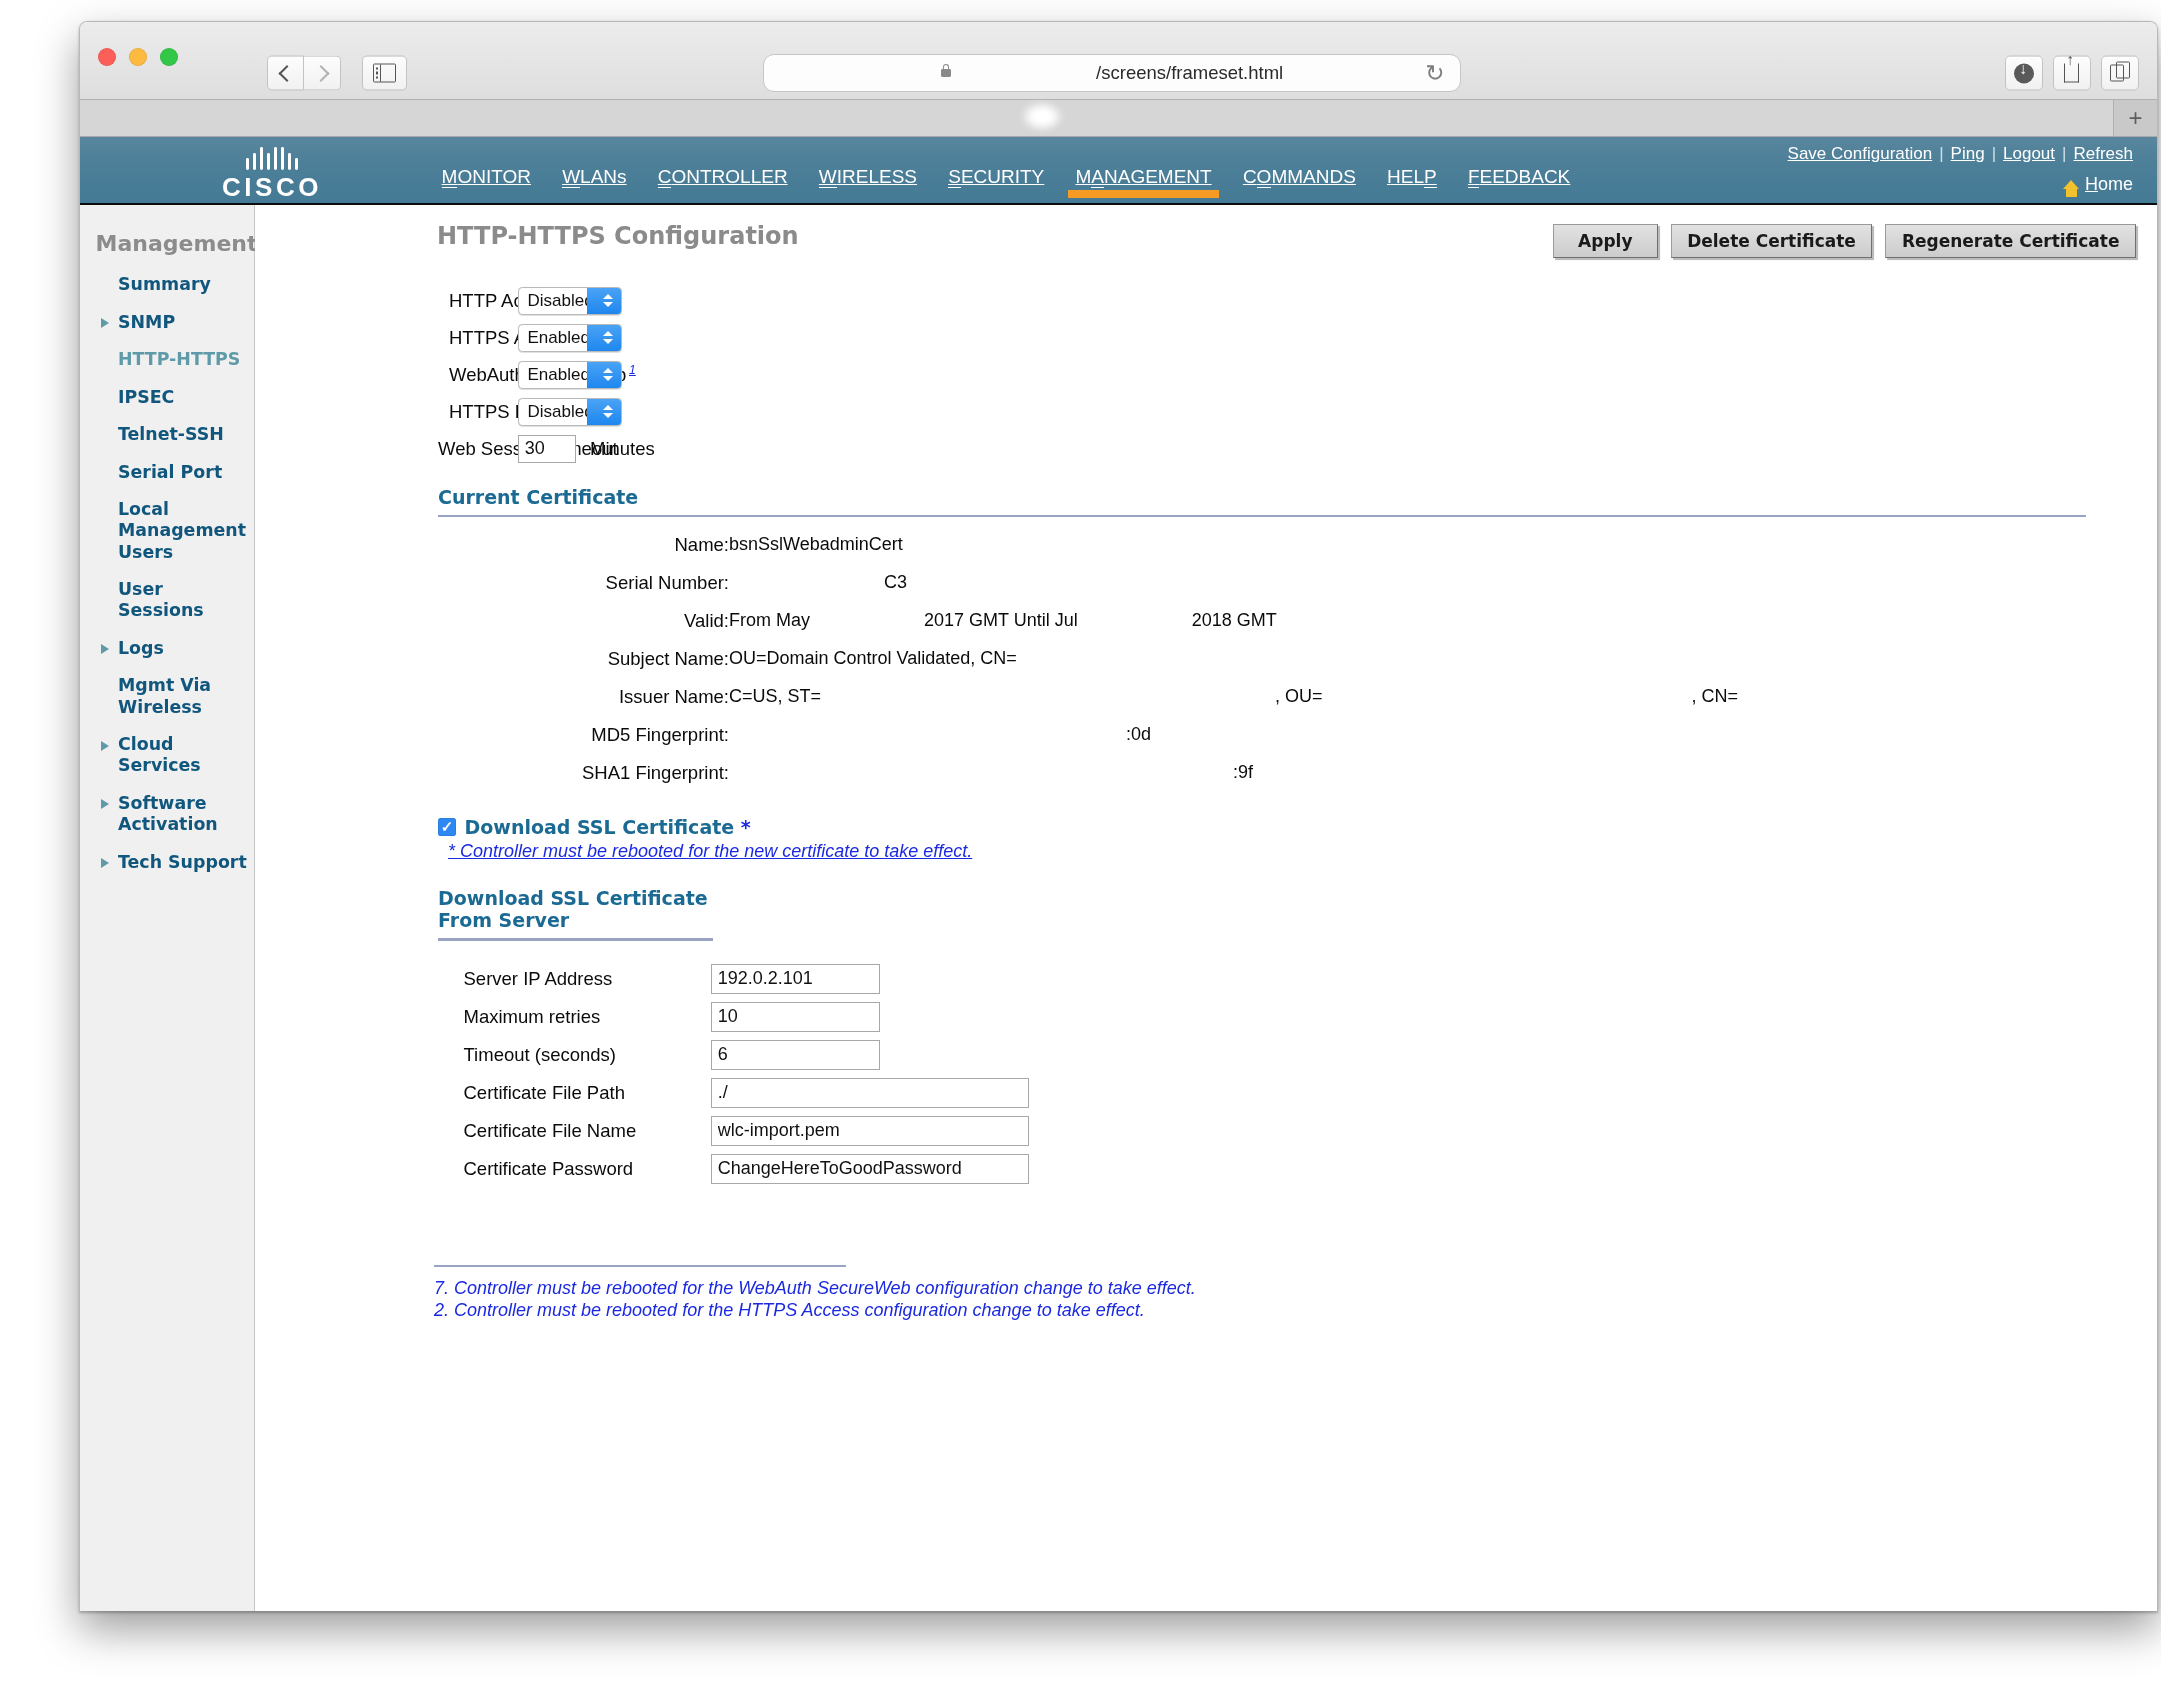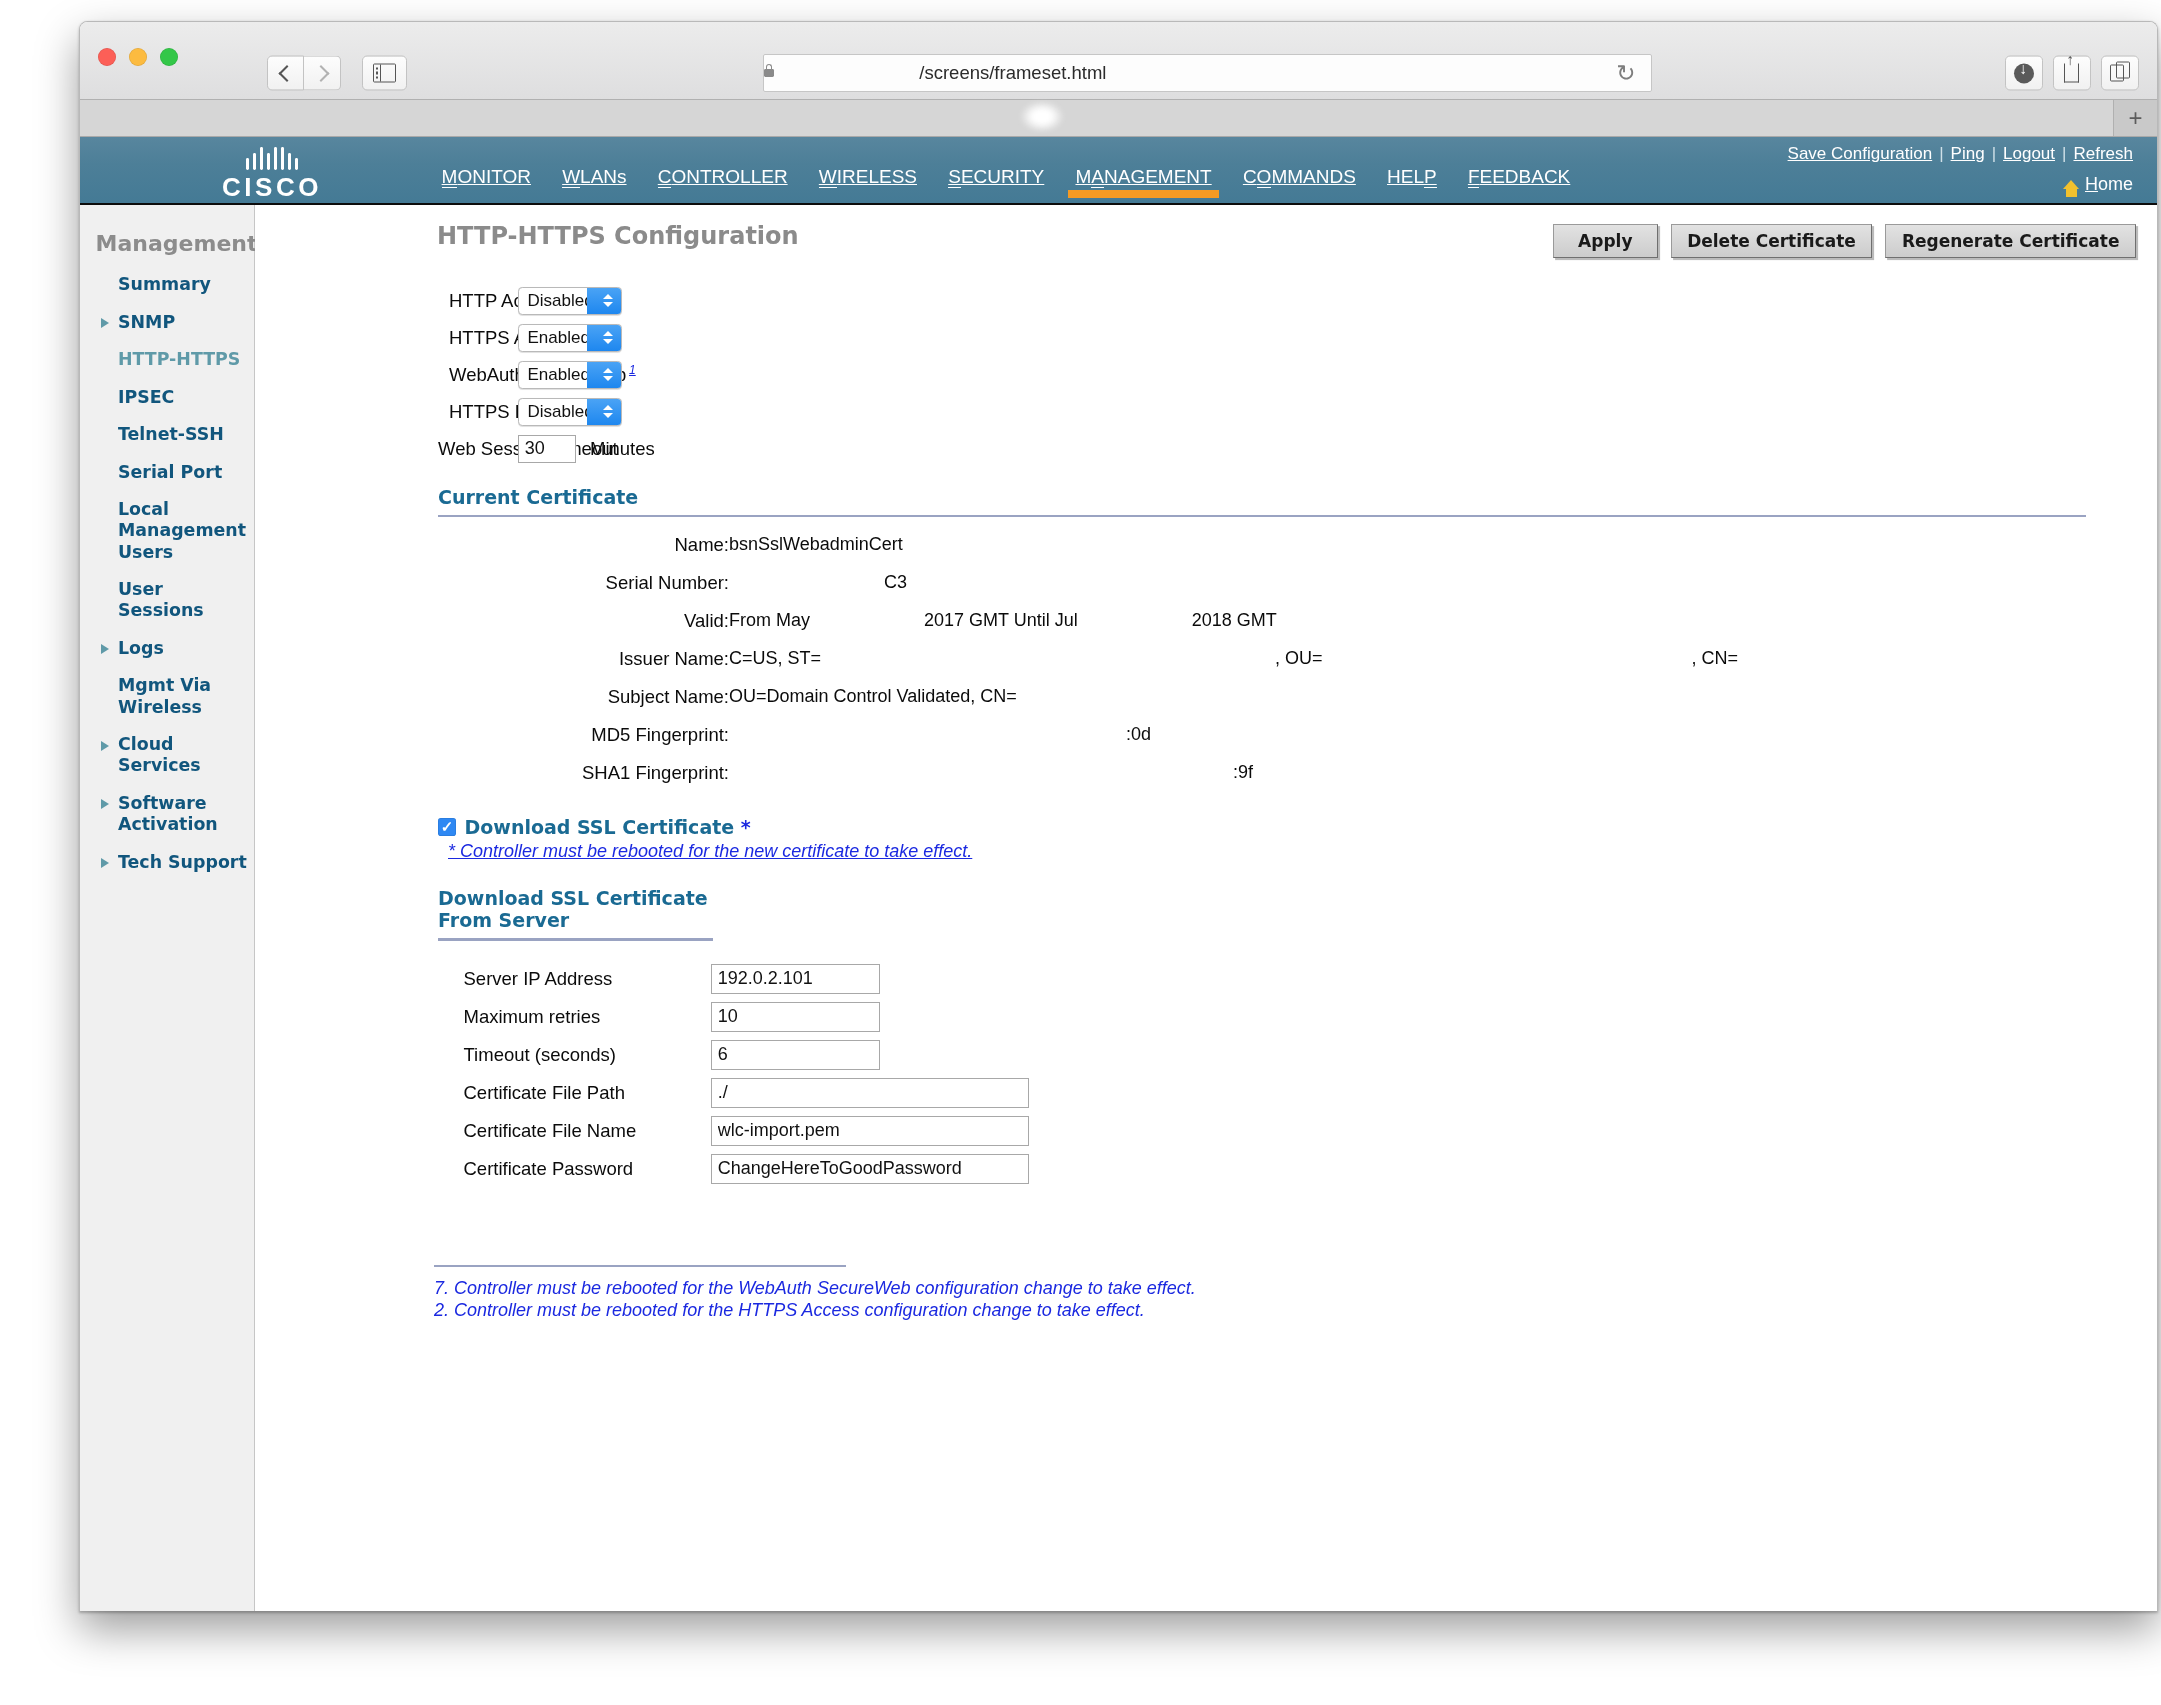--- a/index.html
+++ b/index.html
@@ -87,26 +87,26 @@
     display: flex; align-items: center; justify-content: center;
     box-sizing: border-box;
   }
   .sbicon { width: 21px; height: 17px; border: 1.8px solid #555; border-radius: 1.4px; display: flex; }
   .sbicon .l { width: 6.4px; border-right: 1.8px solid #555; display:flex; flex-direction:column; justify-content:space-evenly; align-items:center;}
   .sbicon .l i { display:block; width:2.1px; height:2.1px; background:#555;}
 
   .urlbar {
     position: absolute;
     left: 683px; top: 51px; transform: translateY(-50%);
-    width: 889px; height: 38px;
+    width: 698px; height: 38px;
     background: #fdfdfd;
     border: 0.7px solid #c6c6c6;
-    border-radius: 2px;
-    box-sizing: border-box;
-    display: flex; align-items: center; justify-content: flex-start;
+    border-radius: 11px;
+    box-sizing: border-box;
+    display: flex; align-items: center; justify-content: center;
   }
   .url-inner { display: flex; align-items: center; font-size: 18.5px; color: #2b2b2b; }
   .lockicon { width: 10px; height: 7.8px; background:#8a8a8a; border-radius:1.4px; position: relative; margin-right: 4.3px; }
   .lockicon:before { content:""; position:absolute; left:2.1px; top:-5px; width:5.7px; height:5.7px; border:1.8px solid #8a8a8a; border-bottom:none; border-radius:3.5px 3.5px 0 0; box-sizing:border-box;}
   .url-redacted { display:inline-block; width: 141px; height: 15.6px; }
   .reloadicon {
     position: absolute; right: 15.6px; top: 50%; transform: translateY(-50%);
     font-size: 23px; color: #7e7e7e; line-height: 1;
   }
 
@@ -509,26 +509,26 @@
                 </div>
                 <div class="cert-row">
                   <div class="cert-label">Serial Number:</div>
                   <div class="cert-val"><span class="redact" style="width: 155px; height: 18.5px;"></span><span>C3</span></div>
                 </div>
                 <div class="cert-row">
                   <div class="cert-label">Valid:</div>
                   <div class="cert-val"><span>From May</span><span class="redact" style="width: 114px; height: 18.5px;"></span><span>2017 GMT  Until Jul</span><span class="redact" style="width: 114px; height: 18.5px;"></span><span>2018 GMT</span></div>
                 </div>
                 <div class="cert-row">
+                  <div class="cert-label">Subject Name:</div>
+                  <div class="cert-val"><span>OU=Domain Control Validated, CN=</span><span class="redact" style="width: 298px; height: 18.5px;"></span></div>
+                </div>
+                <div class="cert-row">
                   <div class="cert-label">Issuer Name:</div>
                   <div class="cert-val"><span>C=US, ST=</span><span class="redact" style="width: 454px; height: 18.5px;"></span><span>, OU=</span><span class="redact" style="width: 369px; height: 18.5px;"></span><span>, CN=</span><span class="redact" style="width: 185px; height: 18.5px;"></span></div>
-                </div>
-                <div class="cert-row">
-                  <div class="cert-label">Subject Name:</div>
-                  <div class="cert-val"><span>OU=Domain Control Validated, CN=</span><span class="redact" style="width: 298px; height: 18.5px;"></span></div>
                 </div>
                 <div class="cert-row">
                   <div class="cert-label">MD5 Fingerprint:</div>
                   <div class="cert-val"><span class="redact" style="width: 397px; height: 18.5px;"></span><span>:0d</span></div>
                 </div>
                 <div class="cert-row">
                   <div class="cert-label">SHA1 Fingerprint:</div>
                   <div class="cert-val"><span class="redact" style="width: 504px; height: 18.5px;"></span><span>:9f</span></div>
                 </div>
               </div>

